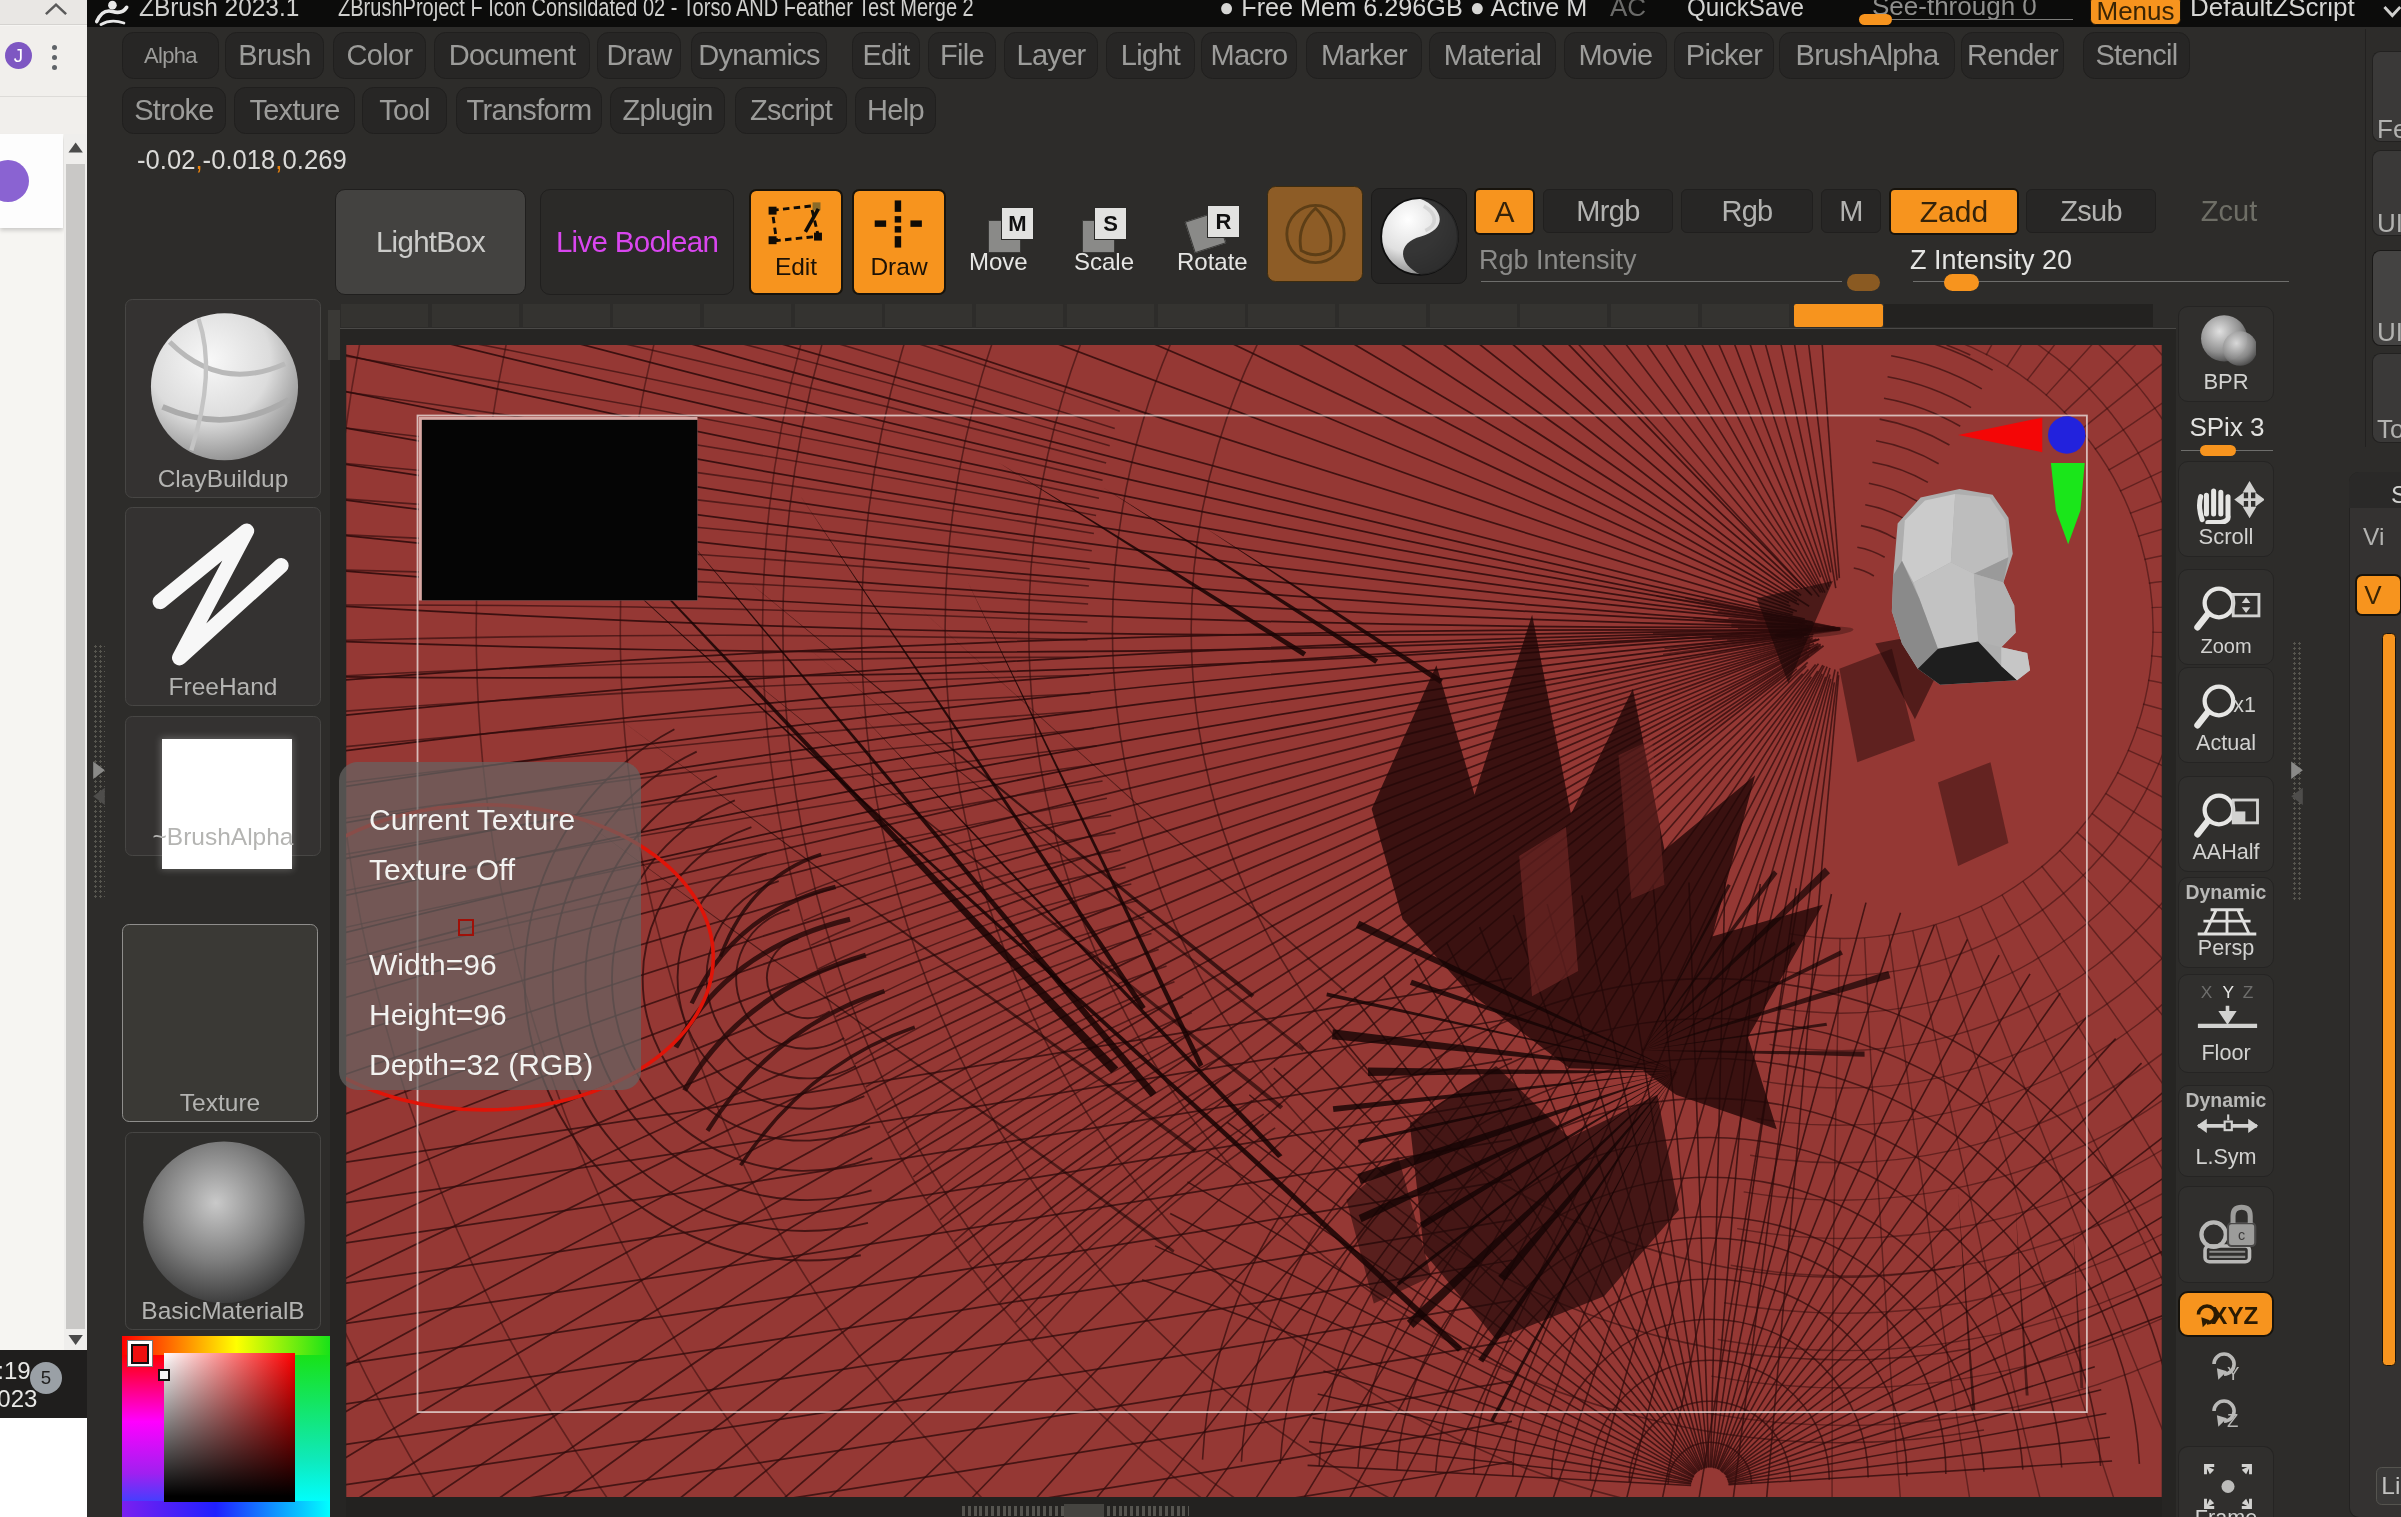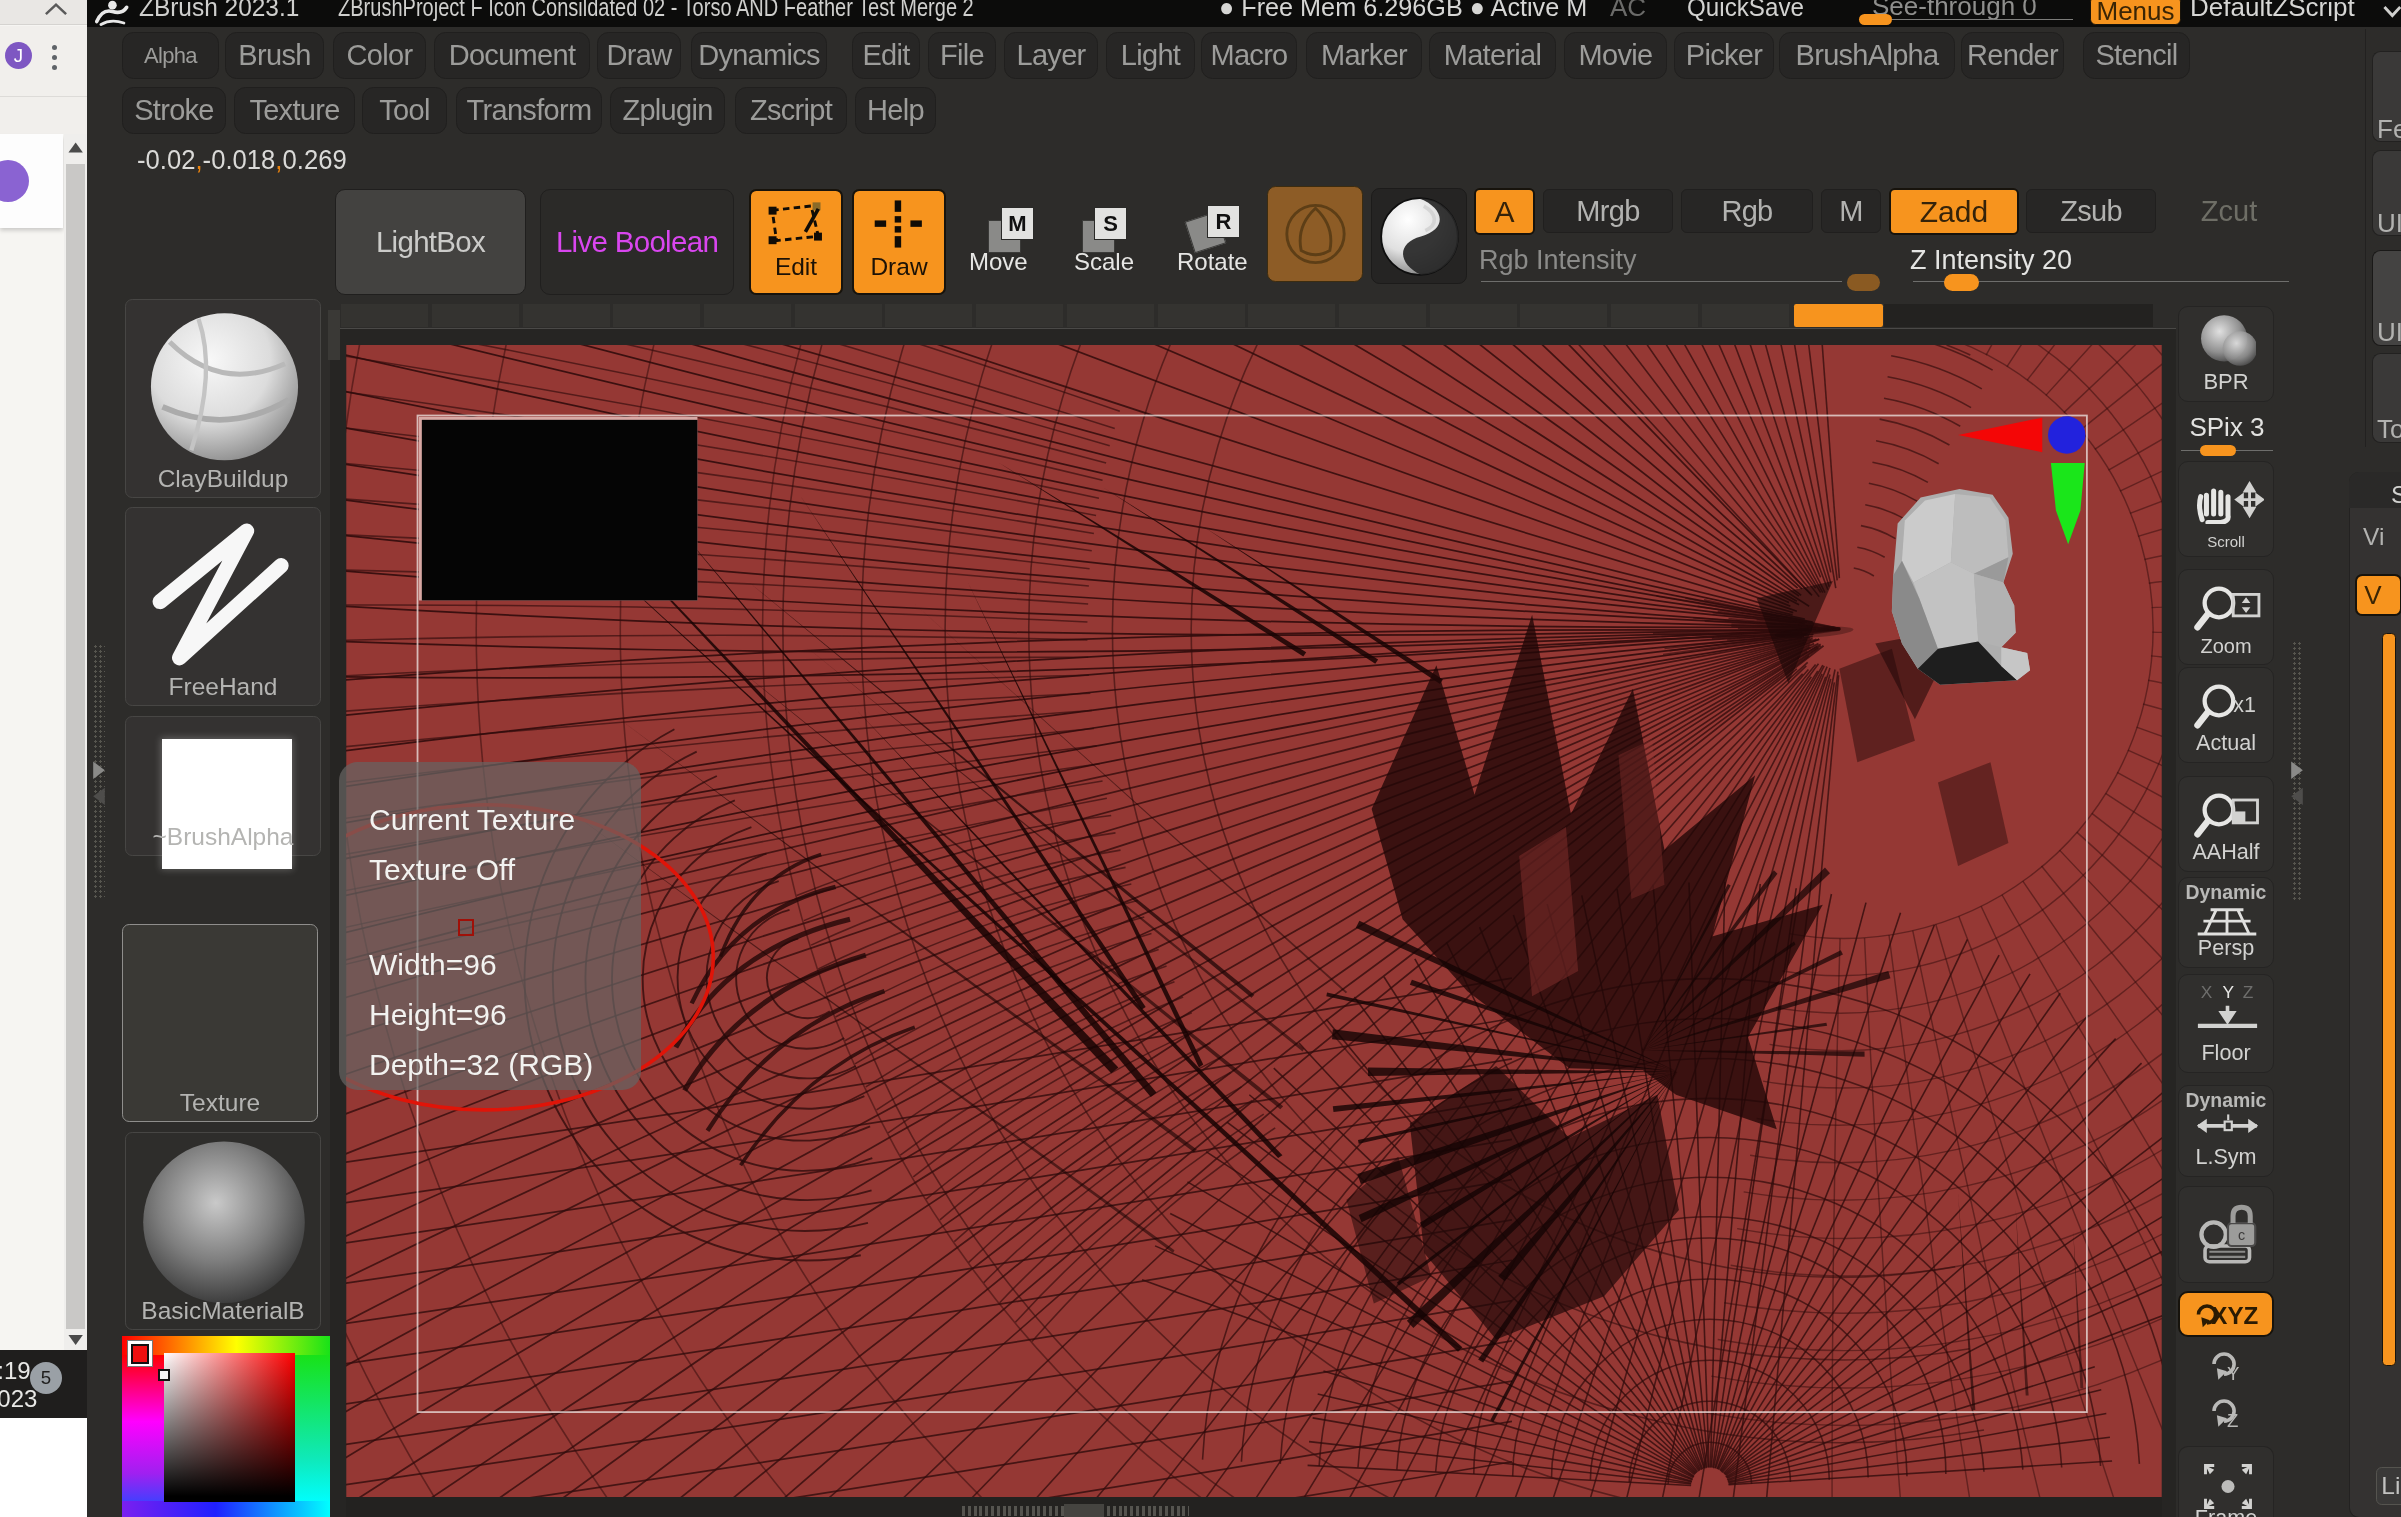--- a/index.html
+++ b/index.html
@@ -680,21 +680,21 @@
       <svg class="abs" style="left:13px;top:16px" width="72" height="46" viewBox="0 0 100 64">
 <path d="M14 58 Q8 40 12 26 M20 24 L20 50 M30 18 L30 50 M40 20 L40 50 M50 26 L50 52 Q52 60 40 62 L22 62" stroke="#e6e6e4" stroke-width="7" fill="none" stroke-linecap="round"></path>
 <g stroke="#d2d2d0" stroke-width="4" fill="#d2d2d0">
           <path d="M80 16 L80 44 M66 30 L94 30"></path>
           <path d="M80 8 L74 18 L86 18 Z"></path>
           <path d="M80 52 L74 42 L86 42 Z"></path>
           <path d="M62 30 L70 24 L70 36 Z"></path>
           <path d="M98 30 L90 24 L90 36 Z"></path>
         </g>
       </svg>
-      <div class="shelflabel" style="bottom:5.8px;font-size:15px">Scroll</div>
+      <div class="shelflabel" style="bottom:5.8px;font-size:22px">Scroll</div>
     </div>
 <div class="shelfbtn" style="top:569px;height:96px">
       <svg class="abs" style="left:14.4px;top:13px" width="69" height="50" viewBox="0 0 96 70">
 <circle cx="36" cy="28" r="20" stroke="#e6e6e4" stroke-width="6" fill="none"></circle>
 <path d="M20 44 L6 62" stroke="#e6e6e4" stroke-width="9" stroke-linecap="round"></path>
 <rect x="56" y="16" width="36" height="30" fill="none" stroke="#d2d2d0" stroke-width="4"></rect>
 <path d="M74 20 L68 28 L80 28 Z M74 42 L68 34 L80 34 Z" fill="#d2d2d0"></path>
       </svg>
       <div class="shelflabel" style="bottom:5.8px;font-size:20px">Zoom</div>
     </div>

